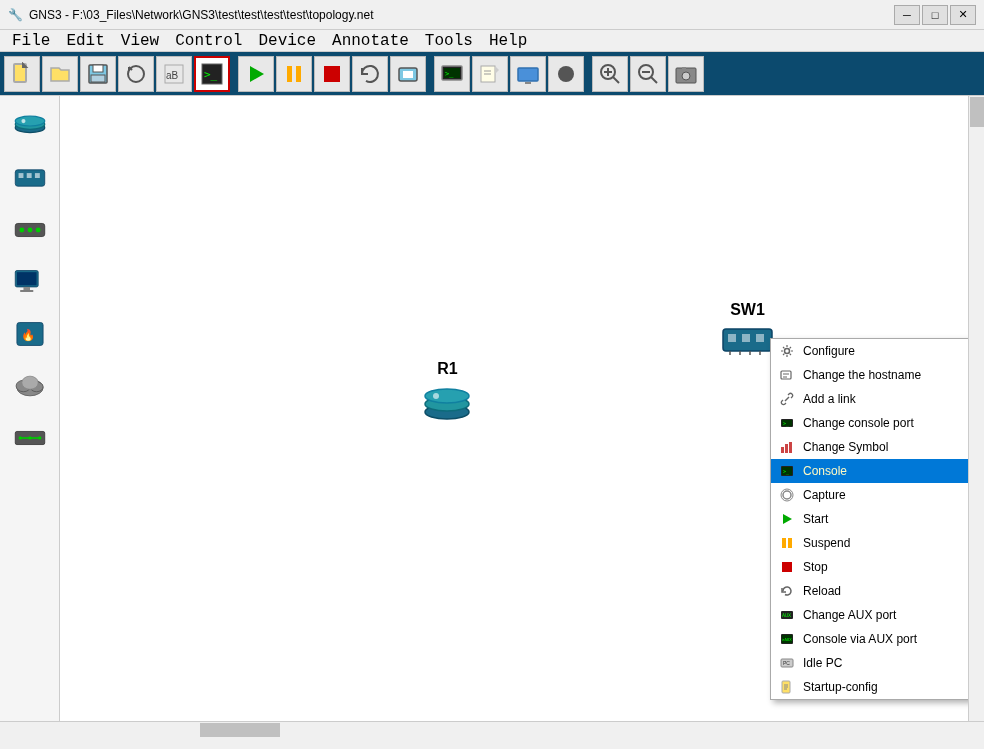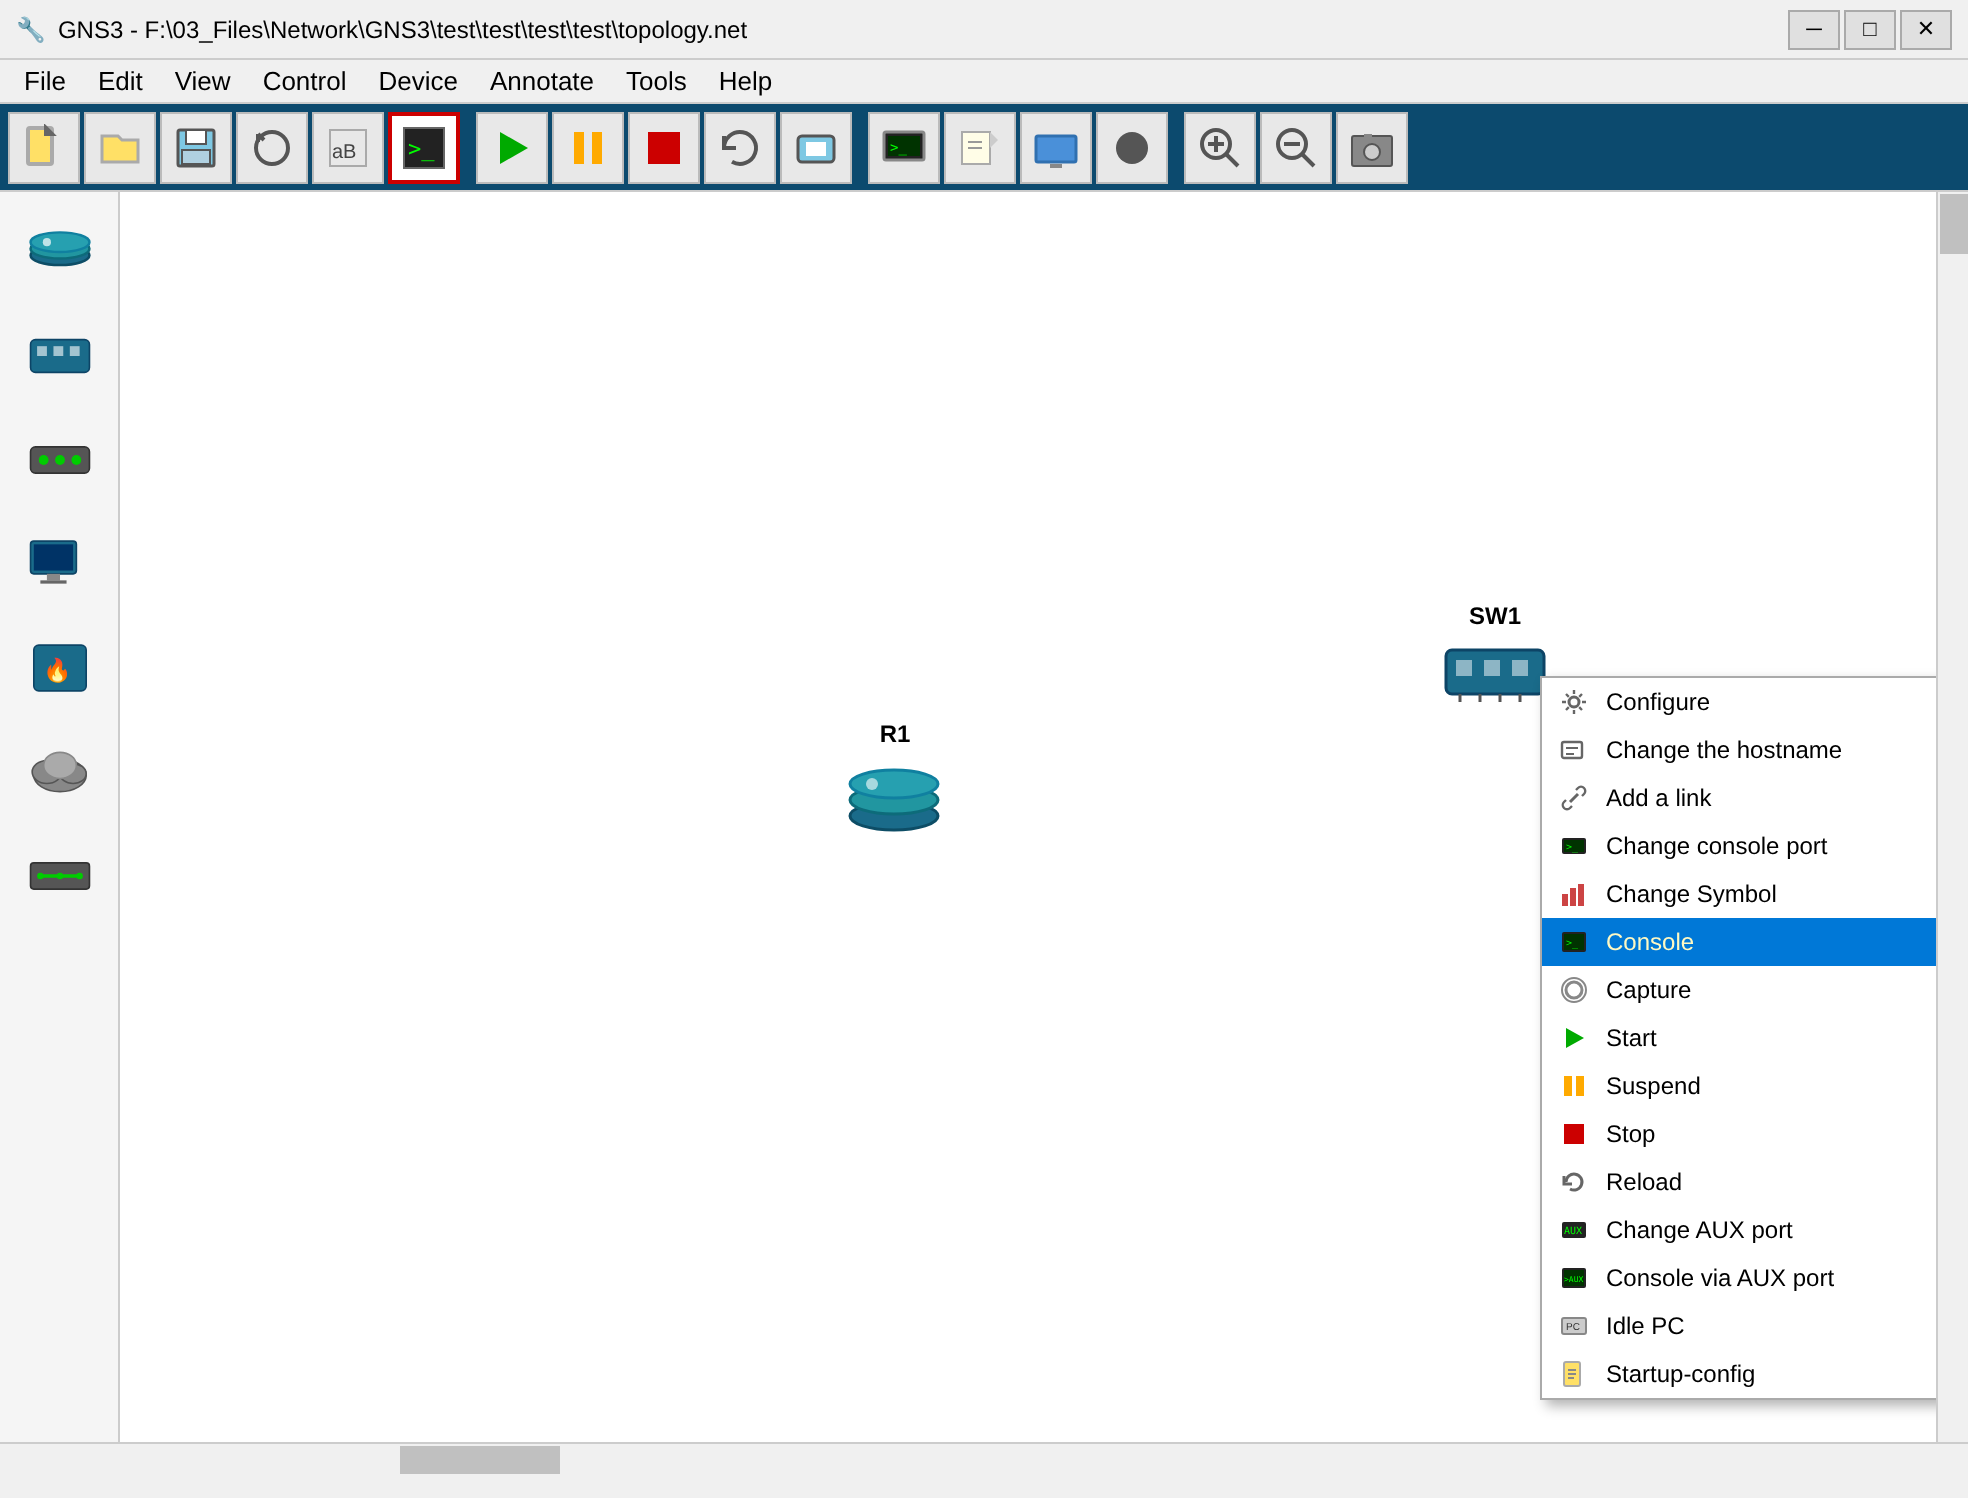--- a/index.html
+++ b/index.html
@@ -32,21 +32,22 @@
       background: #f0f0f0;
       height: 22px;
       display: flex;
       align-items: center;
       padding: 0 4px;
       border-bottom: 1px solid #ccc;
     }
     .menu-item {
       padding: 2px 8px;
       cursor: pointer;
-      font-size: 13px;
+      font-size: 16px;
+      font-family: Liberation Mono, monospace;
     }
 
     
     .toolbar {
       background: #0c4a6e;
       height: 44px;
       display: flex;
       align-items: center;
       padding: 0 4px;
       gap: 2px;
@@ -127,21 +128,21 @@
 
     
     .device-node {
       position: absolute;
       display: flex;
       flex-direction: column;
       align-items: center;
       cursor: pointer;
     }
     .device-label {
-      font-size: 12px;
+      font-size: 16px;
       font-weight: bold;
       margin-bottom: 2px;
     }
 
     
     .context-menu {
       position: absolute;
       background: white;
       border: 1px solid #aaa;
       box-shadow: 3px 3px 6px rgba(0,0,0,0.3);

